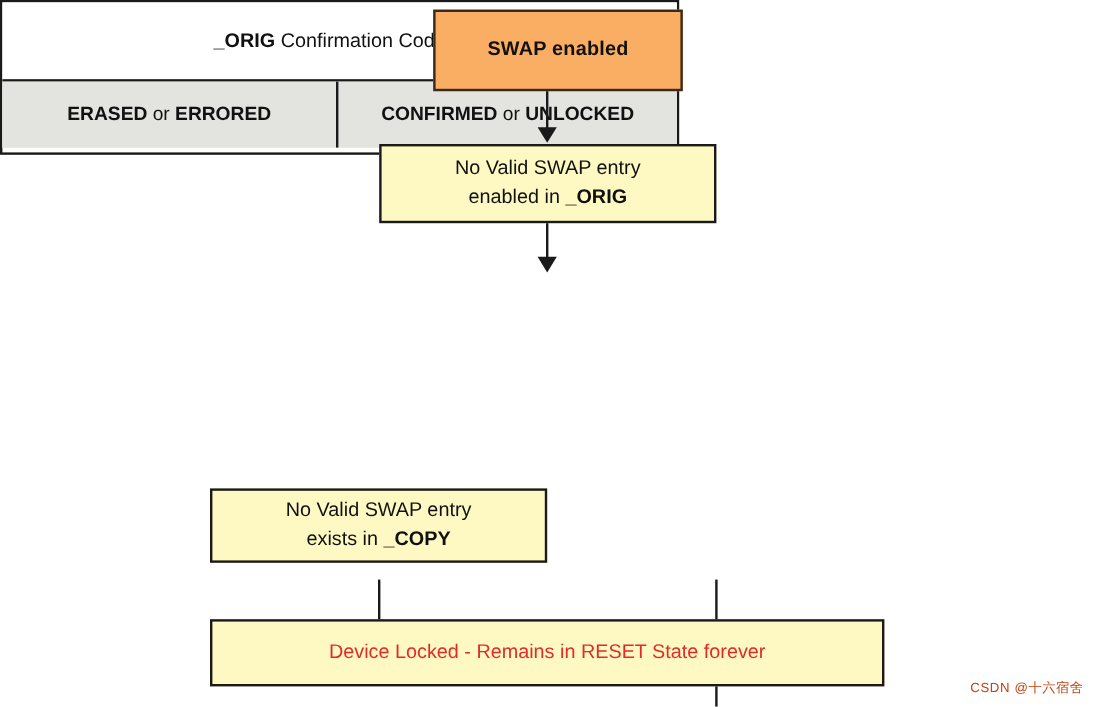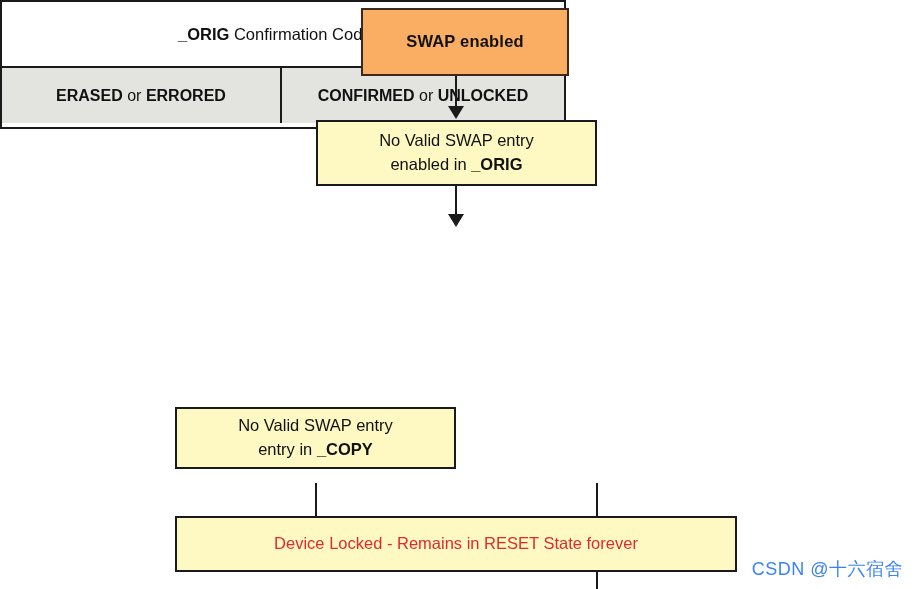--- a/index.html
+++ b/index.html
@@ -138,22 +138,22 @@
     border-left: 8px solid transparent;
     border-right: 8px solid transparent;
     border-top: 13px solid #1a1a1a;
   }
 
   
   #watermark {
     position: absolute;
     right: 12px;
     bottom: 8px;
-    font-size: 18px;
-    color: #3b82f6;
+    font-size: 11px;
+    color: #c2410c;
     letter-spacing: 0.5px;
     white-space: nowrap;
   }
 </style>
 </head>
 <body>
 
 <div id="canvas">
 
   <div class="node" id="node-start">
@@ -203,21 +203,21 @@
   </div>
 
   <div class="connector">
     <div class="conn-line" style="left:596px; top:354px; height:148px;"></div>
 
   </div>
 
   <div class="node" id="node-copy-entry">
     <span class="label-inner">
       <span>No Valid SWAP entry</span><br>
-      <span>entry in </span><span class="bold">_COPY</span>
+      <span>exists in </span><span class="bold">_COPY</span>
     </span>
   </div>
 
   <div class="connector">
     
     
   </div>
 
   <div class="node" id="node-locked">
     <span class="label-inner locked-text">Device Locked - Remains in RESET State forever</span>

